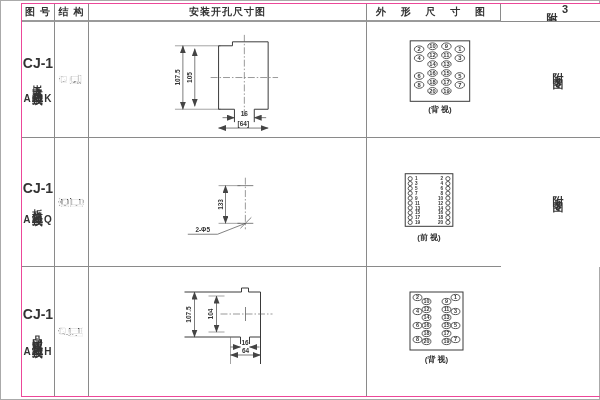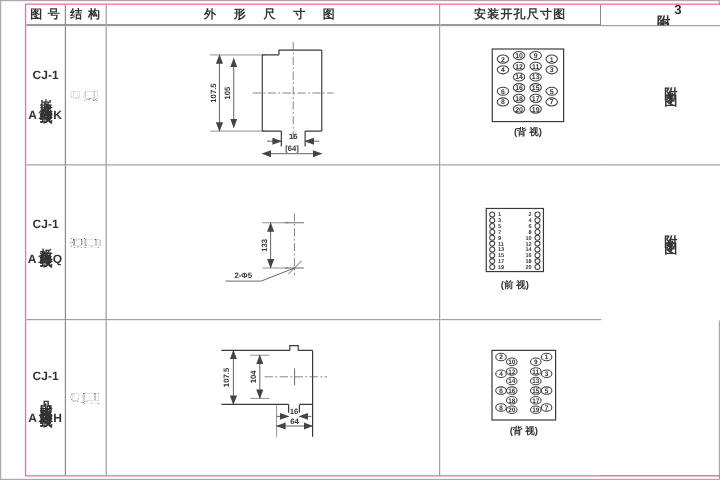--- a/index.html
+++ b/index.html
@@ -8,21 +8,21 @@
   .tbl{position:absolute;left:20px;top:2px;width:593px;height:392px;
        display:grid;grid-template-columns:33px 34px 278px 134px 114px;
        grid-template-rows:18px 116px 129px 129px;border:1px solid #ec4899;font-weight:bold;}
   .cell{border-right:1px solid #8a8a8a;border-bottom:1px solid #8a8a8a;
         display:flex;align-items:center;justify-content:center;overflow:hidden;background:#fff;}
   .cell.last-col{border-right:none;}
   .cell.last-row{border-bottom:none;}
   .hcell{font-size:10px;letter-spacing:1px;color:#333;border-bottom:2px solid #9a9a9a;}
   .vfig{writing-mode:vertical-lr;text-orientation:upright;letter-spacing:7px;font-size:11px;color:#333;}
   .structcell{flex-direction:column;gap:5px;}
-  .model{font-size:10px;}
+  .model{font-size:14px;}
   .vdesc{writing-mode:vertical-lr;text-orientation:upright;letter-spacing:2px;font-size:10.5px;}
   .code{font-size:10px;letter-spacing:1px;}
   svg{display:block;width:100%;height:100%;}
   .shape{stroke:#3a3a3a;stroke-width:1;fill:none;}
   .thin{stroke:#4a4a4a;stroke-width:0.7;fill:none;}
   .ext{stroke:#666;stroke-width:0.6;}
   .dim{stroke:#444;stroke-width:0.7;}
   .cl{stroke:#555;stroke-width:0.6;stroke-dasharray:7 2 1.5 2;fill:none;}
   .dash{stroke:#555;stroke-width:0.7;stroke-dasharray:3 2;fill:none;}
   .dots{stroke:#555;stroke-width:3.2;stroke-dasharray:0.1 4.3;stroke-linecap:round;}
@@ -37,24 +37,24 @@
 <div class="frame">
   <div class="tbl">
 
     <div class="cell hcell">
         <span>图 号</span>
       </div>
     <div class="cell hcell">
         <span>结 构</span>
       </div>
     <div class="cell hcell">
-        <span style="letter-spacing:6px;">外 形 尺 寸 图</span>
+        <span>安装开孔尺寸图</span>
       </div>
     <div class="cell hcell">
-        <span>安装开孔尺寸图</span>
+        <span style="letter-spacing:6px;">外 形 尺 寸 图</span>
       </div>
 
     <div class="cell">
       <div class="vfig">附图3</div>
     </div>
     <div class="cell structcell">
       <div class="model">CJ-1</div>
       <div class="vdesc">嵌入式后接线</div>
       <div class="code">A11K</div>
     </div>

